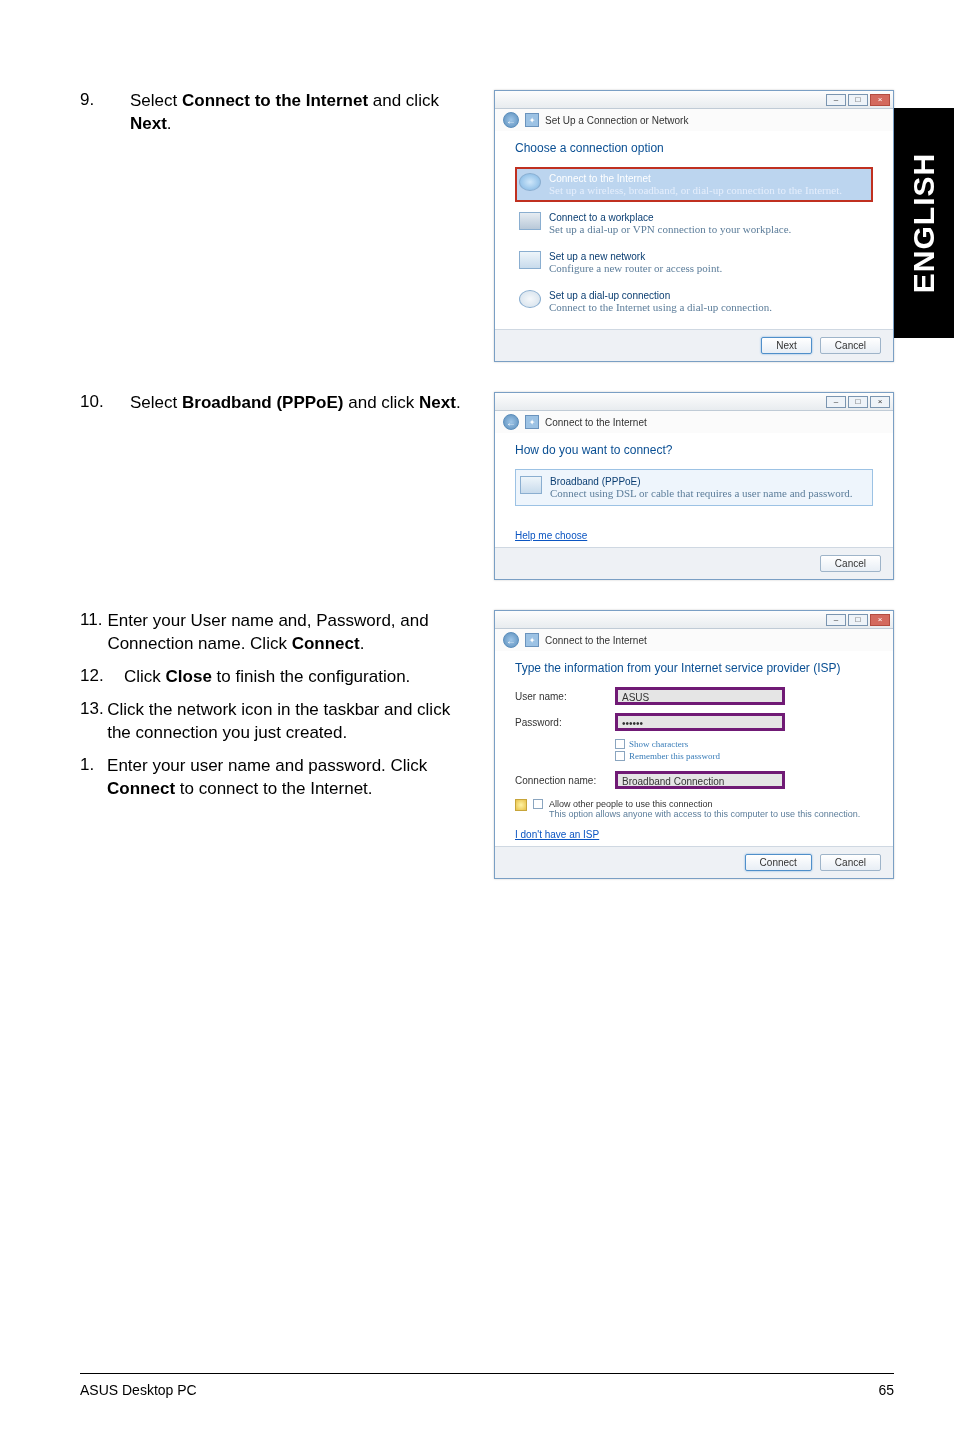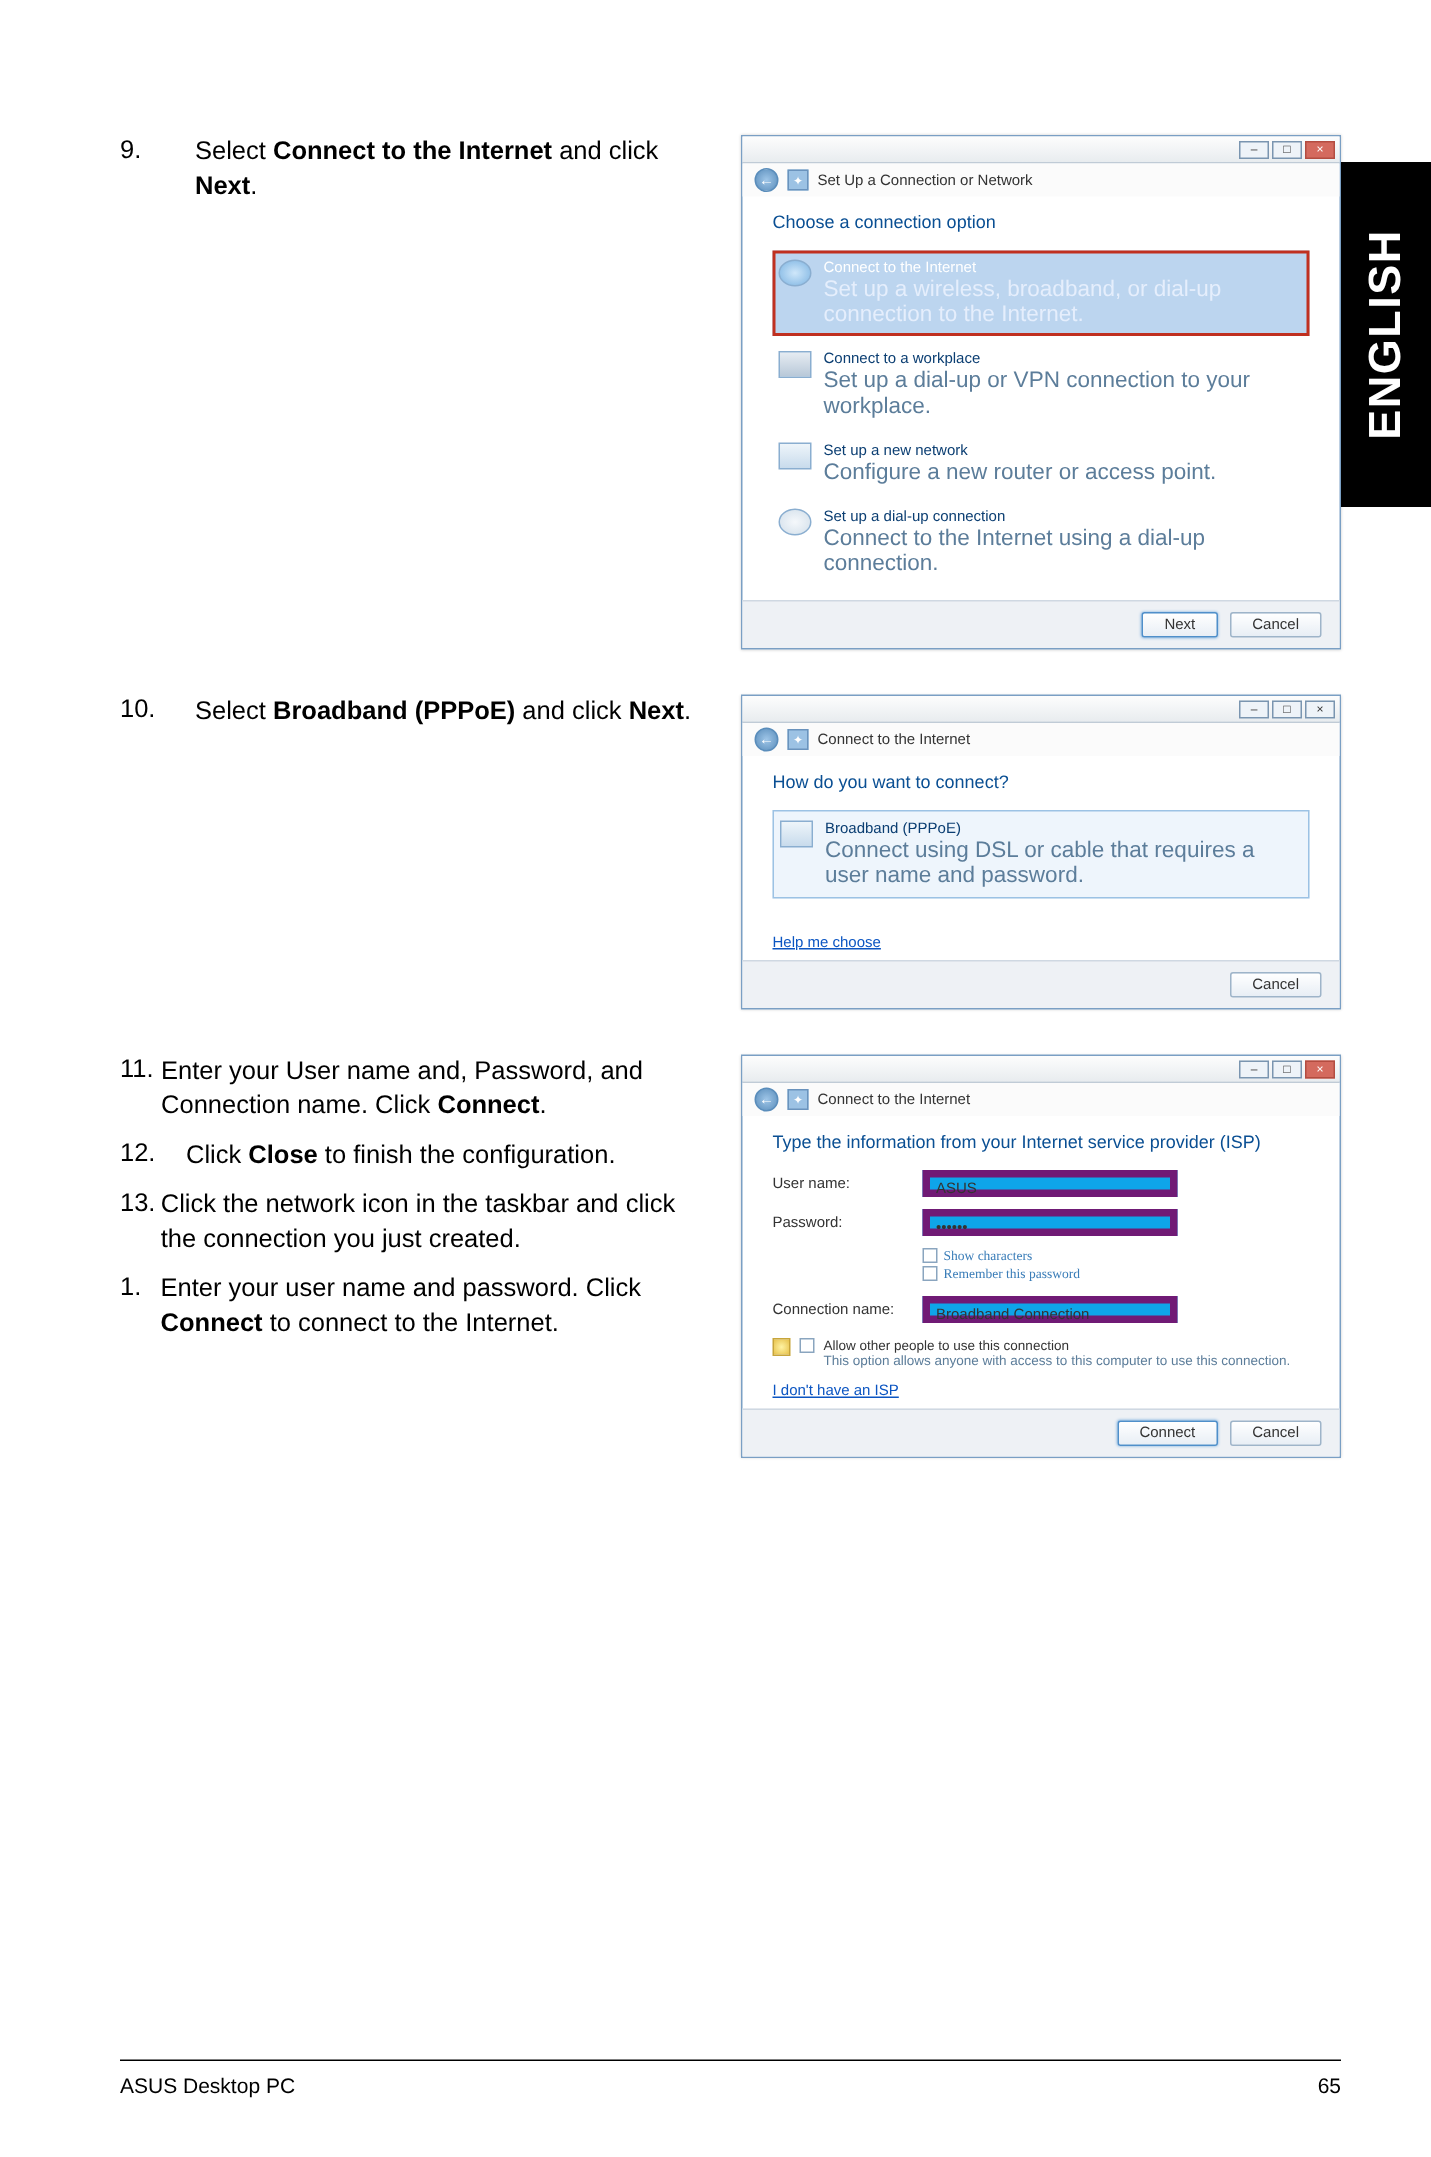--- a/index.html
+++ b/index.html
@@ -112,29 +112,29 @@
   }
   .oicon { width:22px;height:18px;background:#d0e3f4;border:1px solid #8aaed0;flex:0 0 auto;}
   .oicon.globe{border-radius:50%;background:radial-gradient(#cfe7fa,#7db4e2);}
   .oicon.monitor{background:linear-gradient(#eef5fa,#c8dbec);}
   .oicon.building{background:linear-gradient(#e6ecf2,#b8c8d8);}
   .oicon.dial{border-radius:50%;background:radial-gradient(#f5f8fb,#d2dfea);}
   .otexts{display:flex;flex-direction:column;}
   .otitle{font-size:10px;color:#0b3e72;}
   .opt.highlighted .otitle{color:#fff;}
   .opt.hover2 .otitle{color:#0b3e72;}
-  .osub{font-size:15px;color:#5c7d9a;}
+  .osub{font-size:11px;color:#5c7d9a;font-family:Liberation Serif, serif;}
   .opt.highlighted .osub{color:#e5eefc;}
   .win-footer{height:32px;background:#eef1f5;border-top:1px solid #cfd8e2;display:flex;justify-content:flex-end;align-items:center;gap:8px;padding:0 12px;}
   .dlg-btn{border:1px solid #9eb4c9;background:linear-gradient(#fff,#e8eef5);padding:2px 14px;font-size:10px;border-radius:2px;}
   .dlg-btn.primary{border:1px solid #4f8fca;box-shadow:0 0 2px #6fa8dc;}
   .link-help{color:#0b55c2;font-size:10px;text-decoration:underline;margin-top:20px;display:inline-block;}
   .formrow{display:flex;align-items:center;margin-bottom:8px;font-size:10px;}
   .formlbl{width:100px;color:#333;}
-  .formfield{width:170px;border:5px solid #701a75;padding:2px 4px;font-size:10px;height:18px;background:#0ea5e9;}
+  .formfield{width:170px;border:3px solid #701a75;padding:2px 4px;font-size:10px;height:18px;background:#e5e5e5;}
   .chkrow{display:flex;align-items:center;gap:4px;margin-left:100px;font-size:9px;color:#3a7db8;margin-bottom:2px;font-family:Liberation Serif, serif;}
   .chkbox{width:10px;height:10px;border:1px solid #8aa5bf;background:#fff;}
   .shieldrow{display:flex;align-items:flex-start;gap:6px;font-size:9px;margin-top:10px;}
   .shieldico{width:12px;height:12px;background:radial-gradient(#fff3a3,#e7c14a);border:1px solid #c7a53a;}
   .noisplink{color:#0b55c2;font-size:10px;text-decoration:underline;margin-top:10px;display:inline-block;}
   .left-column{width:390px;}
   .steps-list .row{margin-bottom:10px;}
   .steps-list .step-num{width:44px;font-size:17px;}
   .steps-list .step-text{width:auto;font-size:17px;}
   .footer-line{position:absolute;bottom:64px;left:80px;right:60px;border-top:1px solid #000;}

